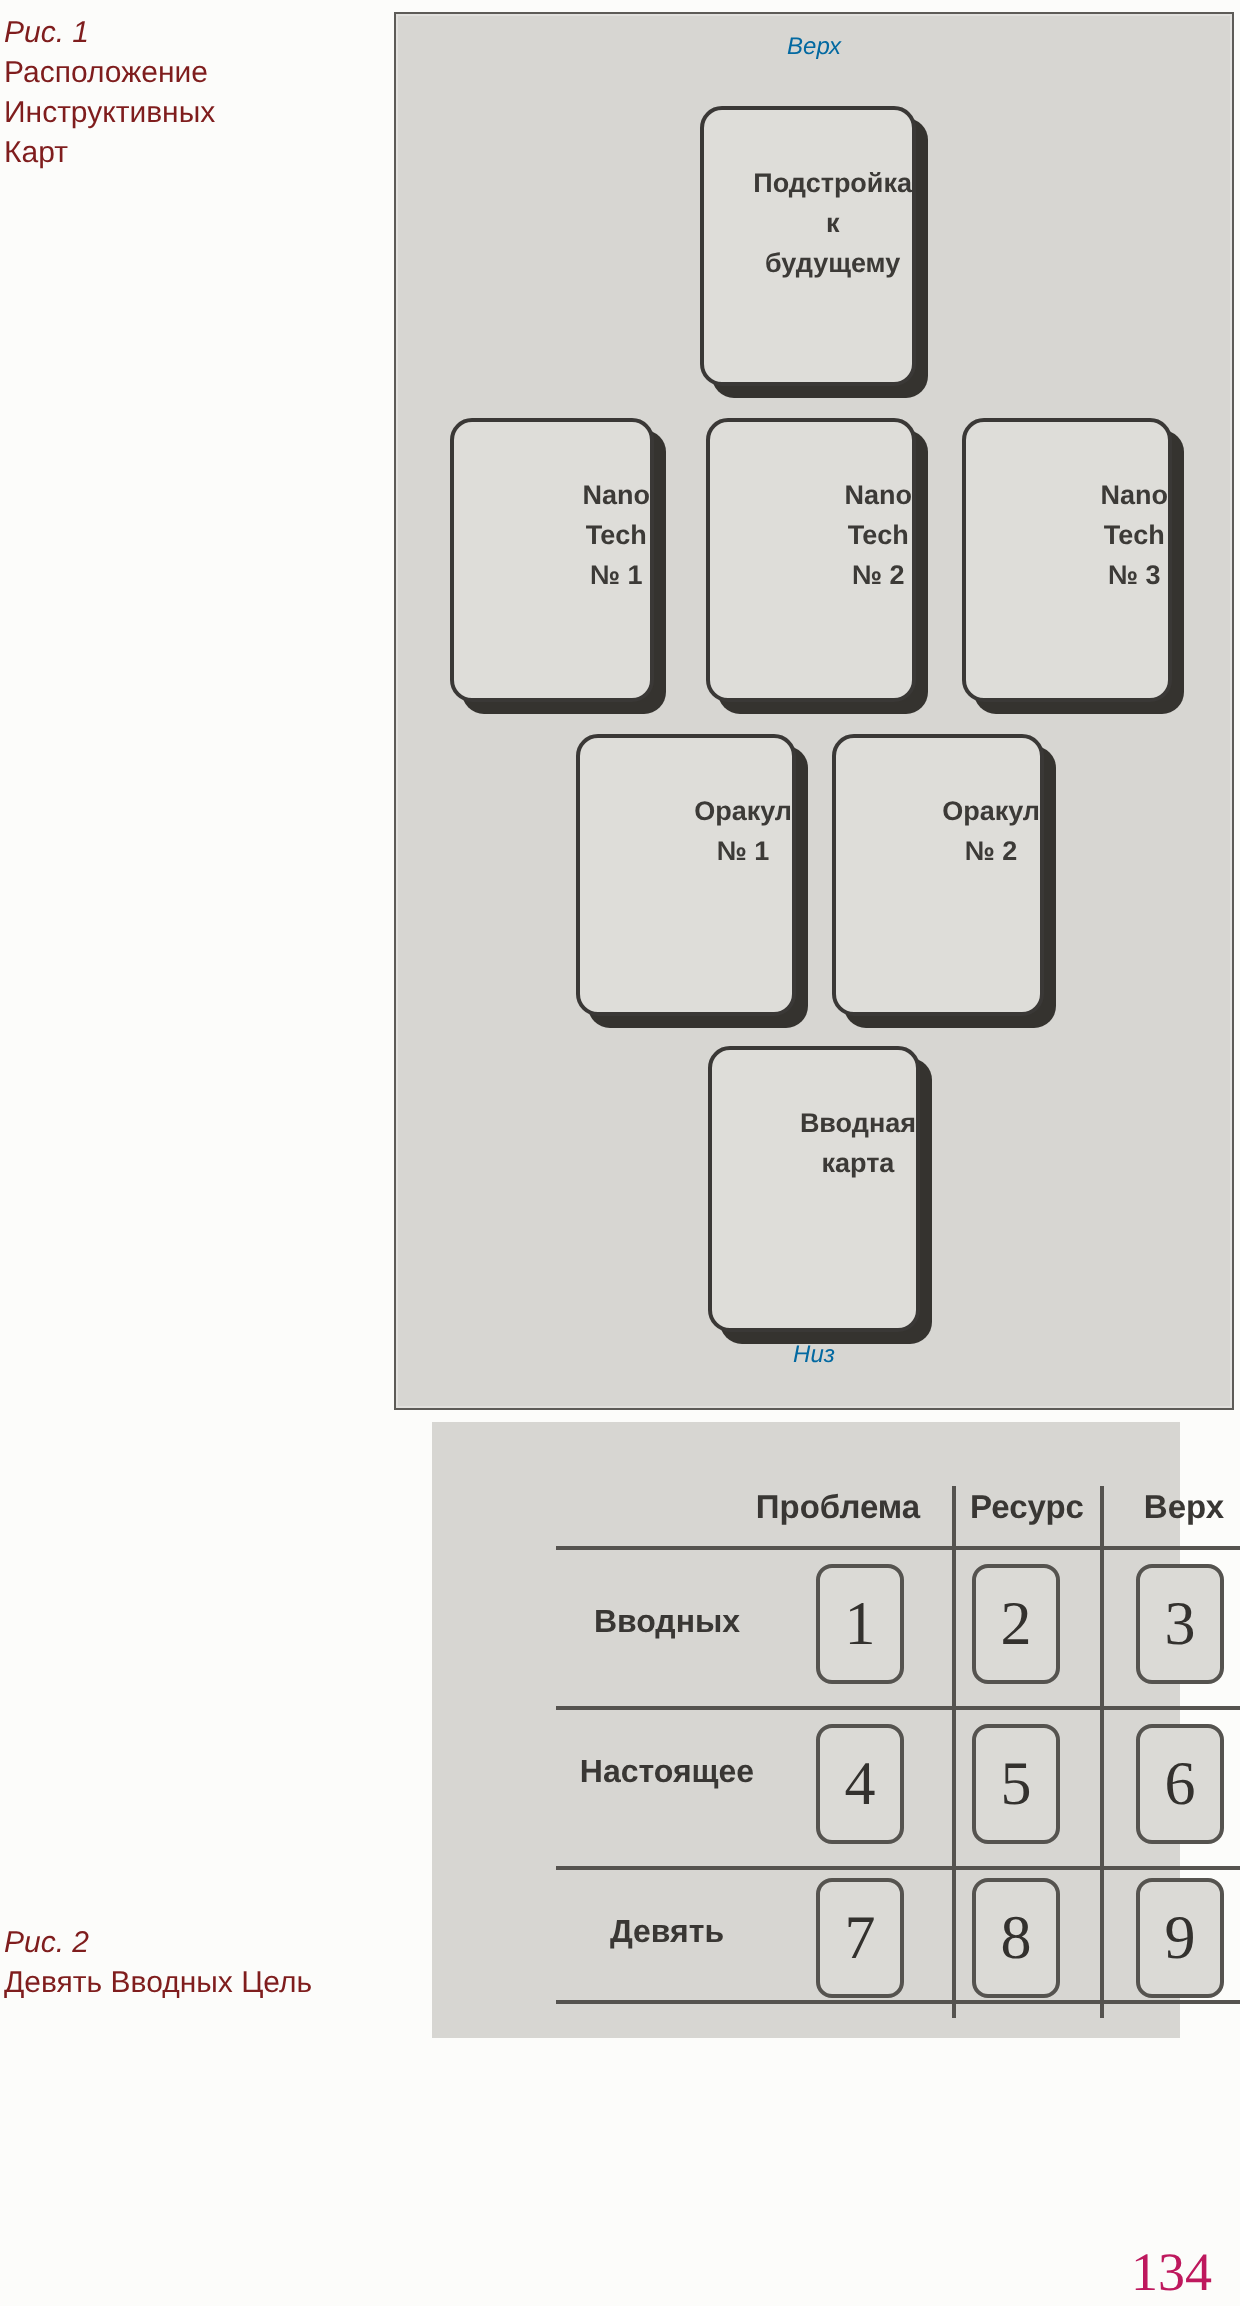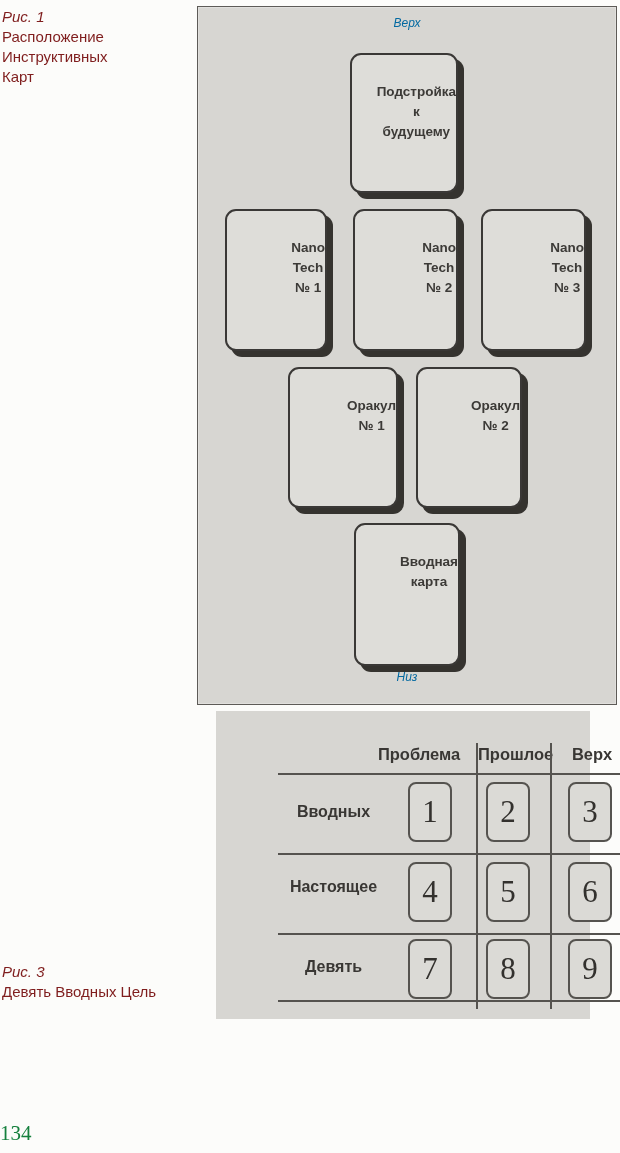--- a/index.html
+++ b/index.html
@@ -144,24 +144,24 @@
   
   .nc-r0 { top:  71px; }
   .nc-r1 { top: 151px; }
   .nc-r2 { top: 228px; }
 
   
   #page-number {
     position: absolute;
     left: 0; right: 14px;
     top: 1121px;
-    text-align: left;
+    text-align: right;
     font-family: "Liberation Serif", serif;
-    font-size: 21px;
-    color: #15803d;
+    font-size: 27px;
+    color: #be185d;
   }
 </style>
 </head>
 <body>
 
 <div class="fig-caption" id="fig1-caption">
   <span class="fig-label">Рис. 1</span>
   <span style="white-space:pre-line">Расположение
 Инструктивных
 Карт</span>
@@ -204,21 +204,21 @@
   <div class="card" id="card-intro">
     <div class="card-text">Вводная
 карта</div>
   </div>
 
   <div class="orient-label" id="niz-label">Низ</div>
 </div>
 
 <div id="fig2-panel">
   <div class="col-header" id="col-header-0">Проблема</div>
-  <div class="col-header" id="col-header-1">Прошлое</div>
+  <div class="col-header" id="col-header-1">Ресурс</div>
   <div class="col-header" id="col-header-2">Верх</div>
 
   <div class="hline" id="hline-1"></div>
   <div class="hline" id="hline-2"></div>
   <div class="hline" id="hline-3"></div>
   <div class="hline" id="hline-4"></div>
   <div class="vline" id="vline-1"></div>
   <div class="vline" id="vline-2"></div>
 
   <div class="row-label" id="row-label-0">Вводных</div>
@@ -230,17 +230,17 @@
   <div class="num-card nc-r0 nc-c2">3</div>
   <div class="num-card nc-r1 nc-c0">4</div>
   <div class="num-card nc-r1 nc-c1">5</div>
   <div class="num-card nc-r1 nc-c2">6</div>
   <div class="num-card nc-r2 nc-c0">7</div>
   <div class="num-card nc-r2 nc-c1">8</div>
   <div class="num-card nc-r2 nc-c2">9</div>
 </div>
 
 <div class="fig-caption" id="fig2-caption">
-  <span class="fig-label">Рис. 3</span>
+  <span class="fig-label">Рис. 2</span>
   <span>Девять Вводных Цель</span>
 </div>
 
 <div id="page-number">134</div>
 
 </body></html>

